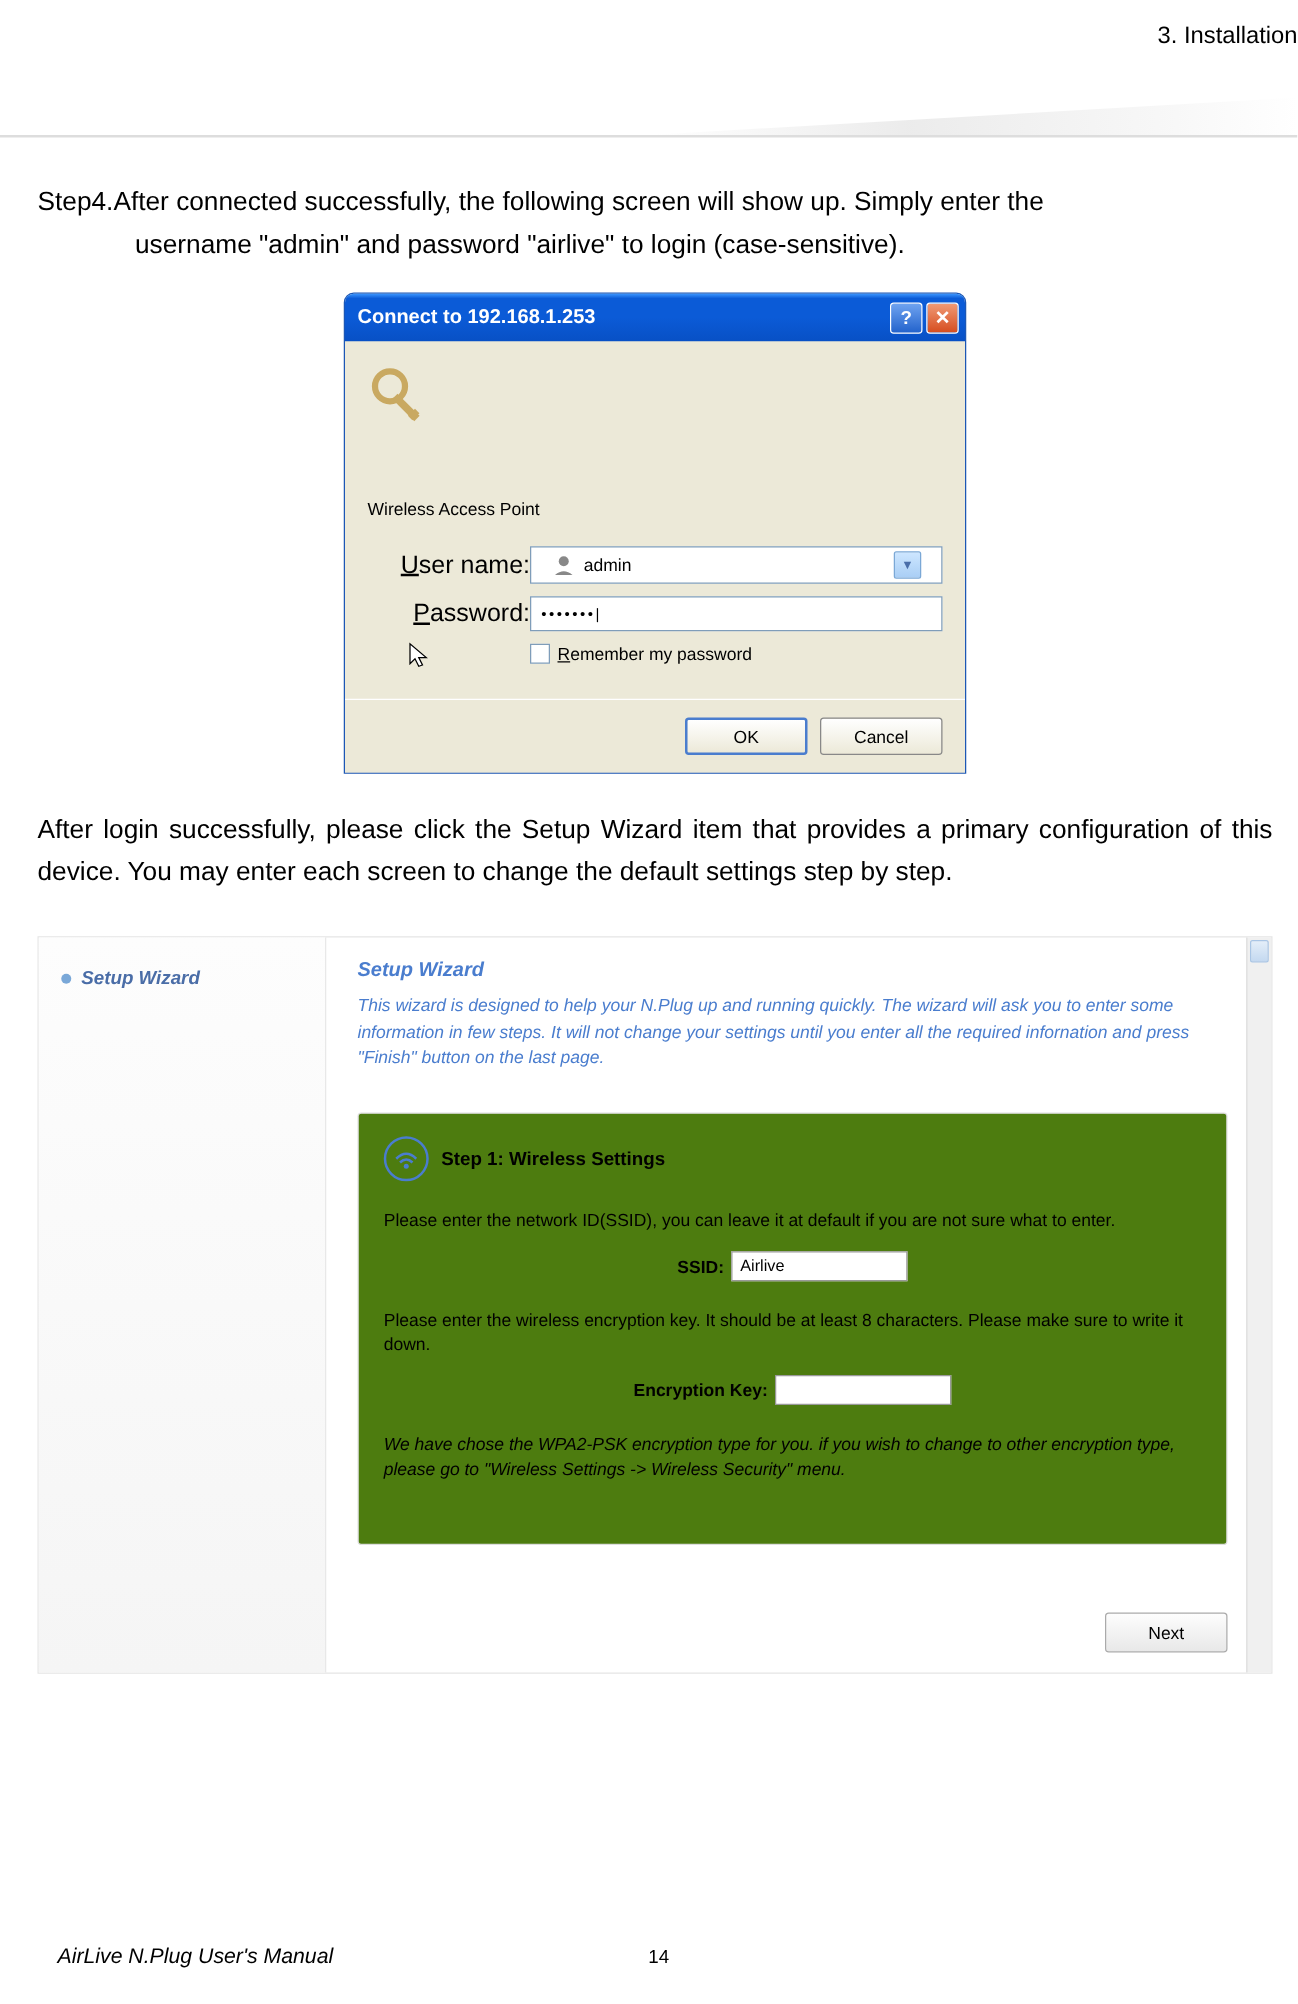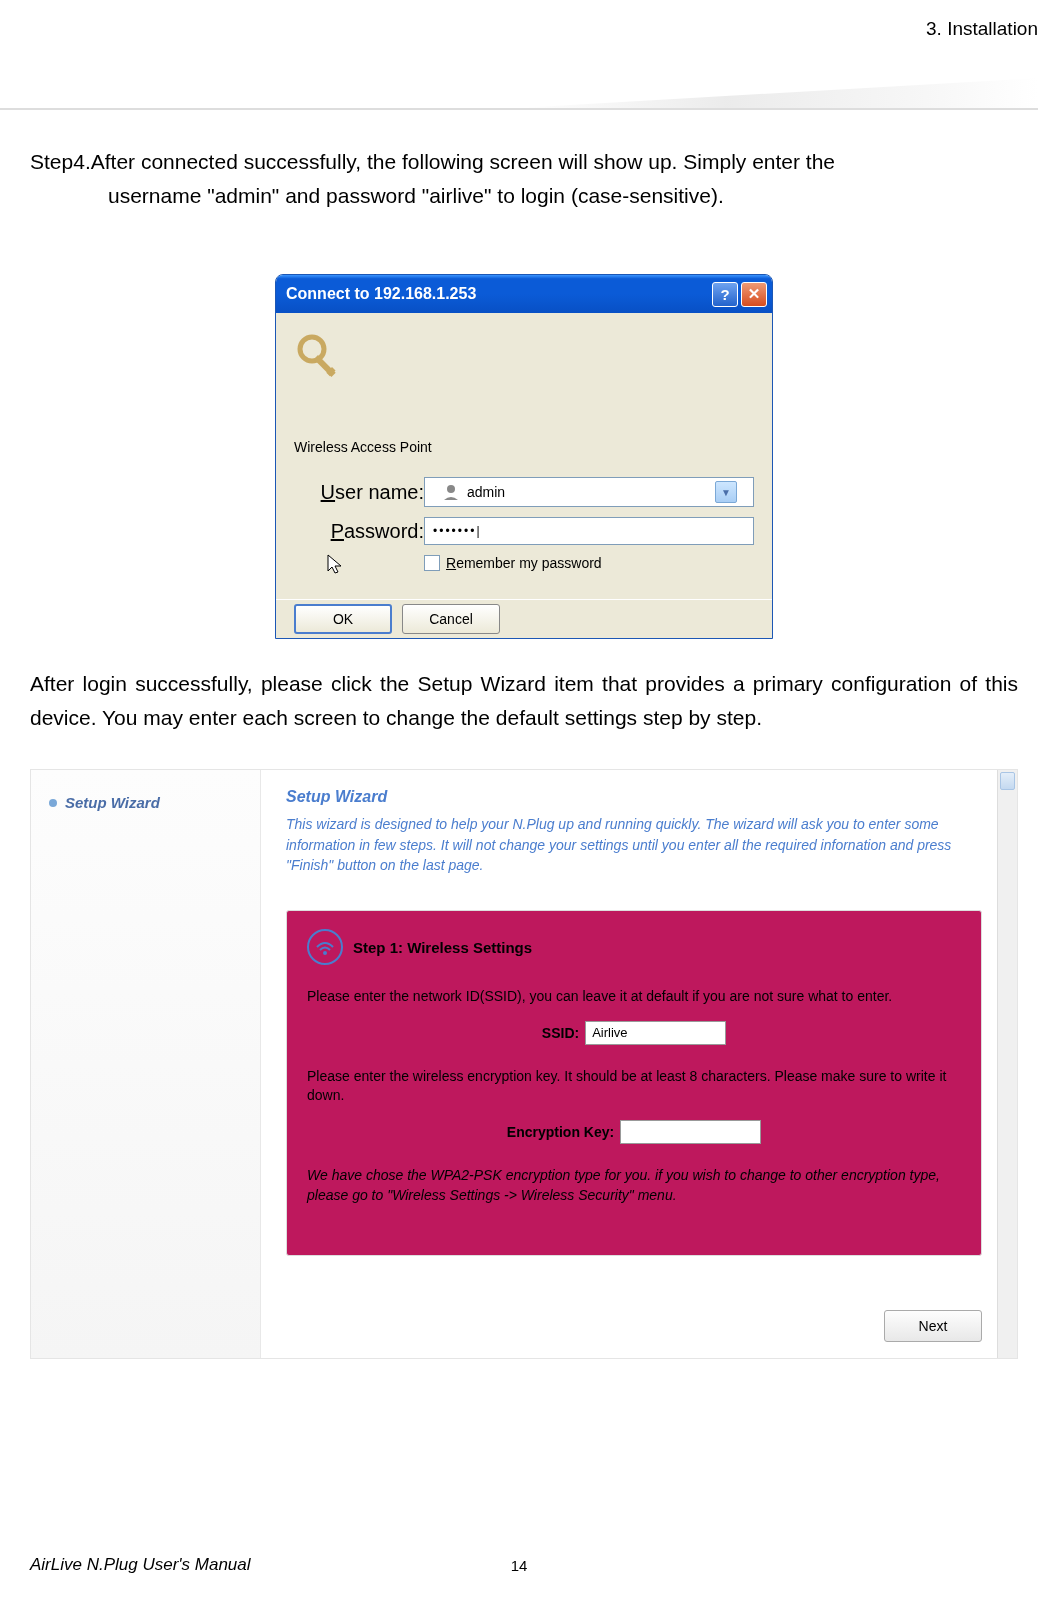--- a/index.html
+++ b/index.html
@@ -67,21 +67,20 @@
       justify-content: center;
       margin: 22px 0 28px 0;
     }
     .xp-dialog {
       width: 498px;
       border: 1px solid #1c57b5;
       border-radius: 8px 8px 0 0;
       background: #ece9d8;
       font-family: Tahoma, sans-serif;
       font-size: 13px;
-      margin-top: 40px;
     }
     .xp-titlebar {
       height: 38px;
       background: linear-gradient(to bottom, #3a95ff 0%, #0b5bd7 10%, #0b5bd7 50%, #0850c5 100%);
       border-radius: 7px 7px 0 0;
       display: flex;
       align-items: center;
       padding: 0 5px 0 10px;
       color: #fff;
       font-weight: bold;
@@ -179,22 +178,23 @@
     }
     .xp-cursor-icon {
       position: absolute;
       left: 50px;
       top: 240px;
       font-size: 22px;
     }
     .xp-button-row {
       border-top: 1px solid #fff;
       background: #ece9d8;
-      padding: 4px 18px;
-      display: flex;
+      padding: 14px 18px;
+      display: flex;
+      justify-content: flex-end;
       gap: 10px;
     }
     .xp-button {
       width: 98px;
       height: 30px;
       background: linear-gradient(to bottom, #fff, #ece9d8);
       border: 1px solid #888;
       border-radius: 3px;
       display: flex;
       align-items: center;
@@ -252,21 +252,21 @@
       color: #4a7dce;
       font-style: italic;
       font-size: 14px;
       line-height: 1.45;
       margin-bottom: 35px;
     }
     .wizard-step-panel {
       border: 1px solid #ddd;
       border-radius: 3px;
       padding: 18px 20px 50px 20px;
-      background: #be185d;
+      background: #4d7c0f;
     }
     .wizard-step-header {
       display: flex;
       align-items: center;
       gap: 10px;
       margin-bottom: 22px;
     }
     .wifi-icon-circle {
       width: 36px;
       height: 36px;
@@ -342,21 +342,21 @@
       width: 15px;
       height: 18px;
       background: linear-gradient(to bottom, #e4eef9, #c4d9f0);
       border: 1px solid #a9c5e5;
       border-radius: 2px;
     }
     
     .page-footer {
       position: absolute;
       bottom: 28px;
-      left: 30px;
+      left: 46px;
       right: 30px;
       display: flex;
       align-items: center;
       font-size: 17px;
     }
     .footer-title {
       font-style: italic;
     }
     .footer-page {
       position: absolute;

